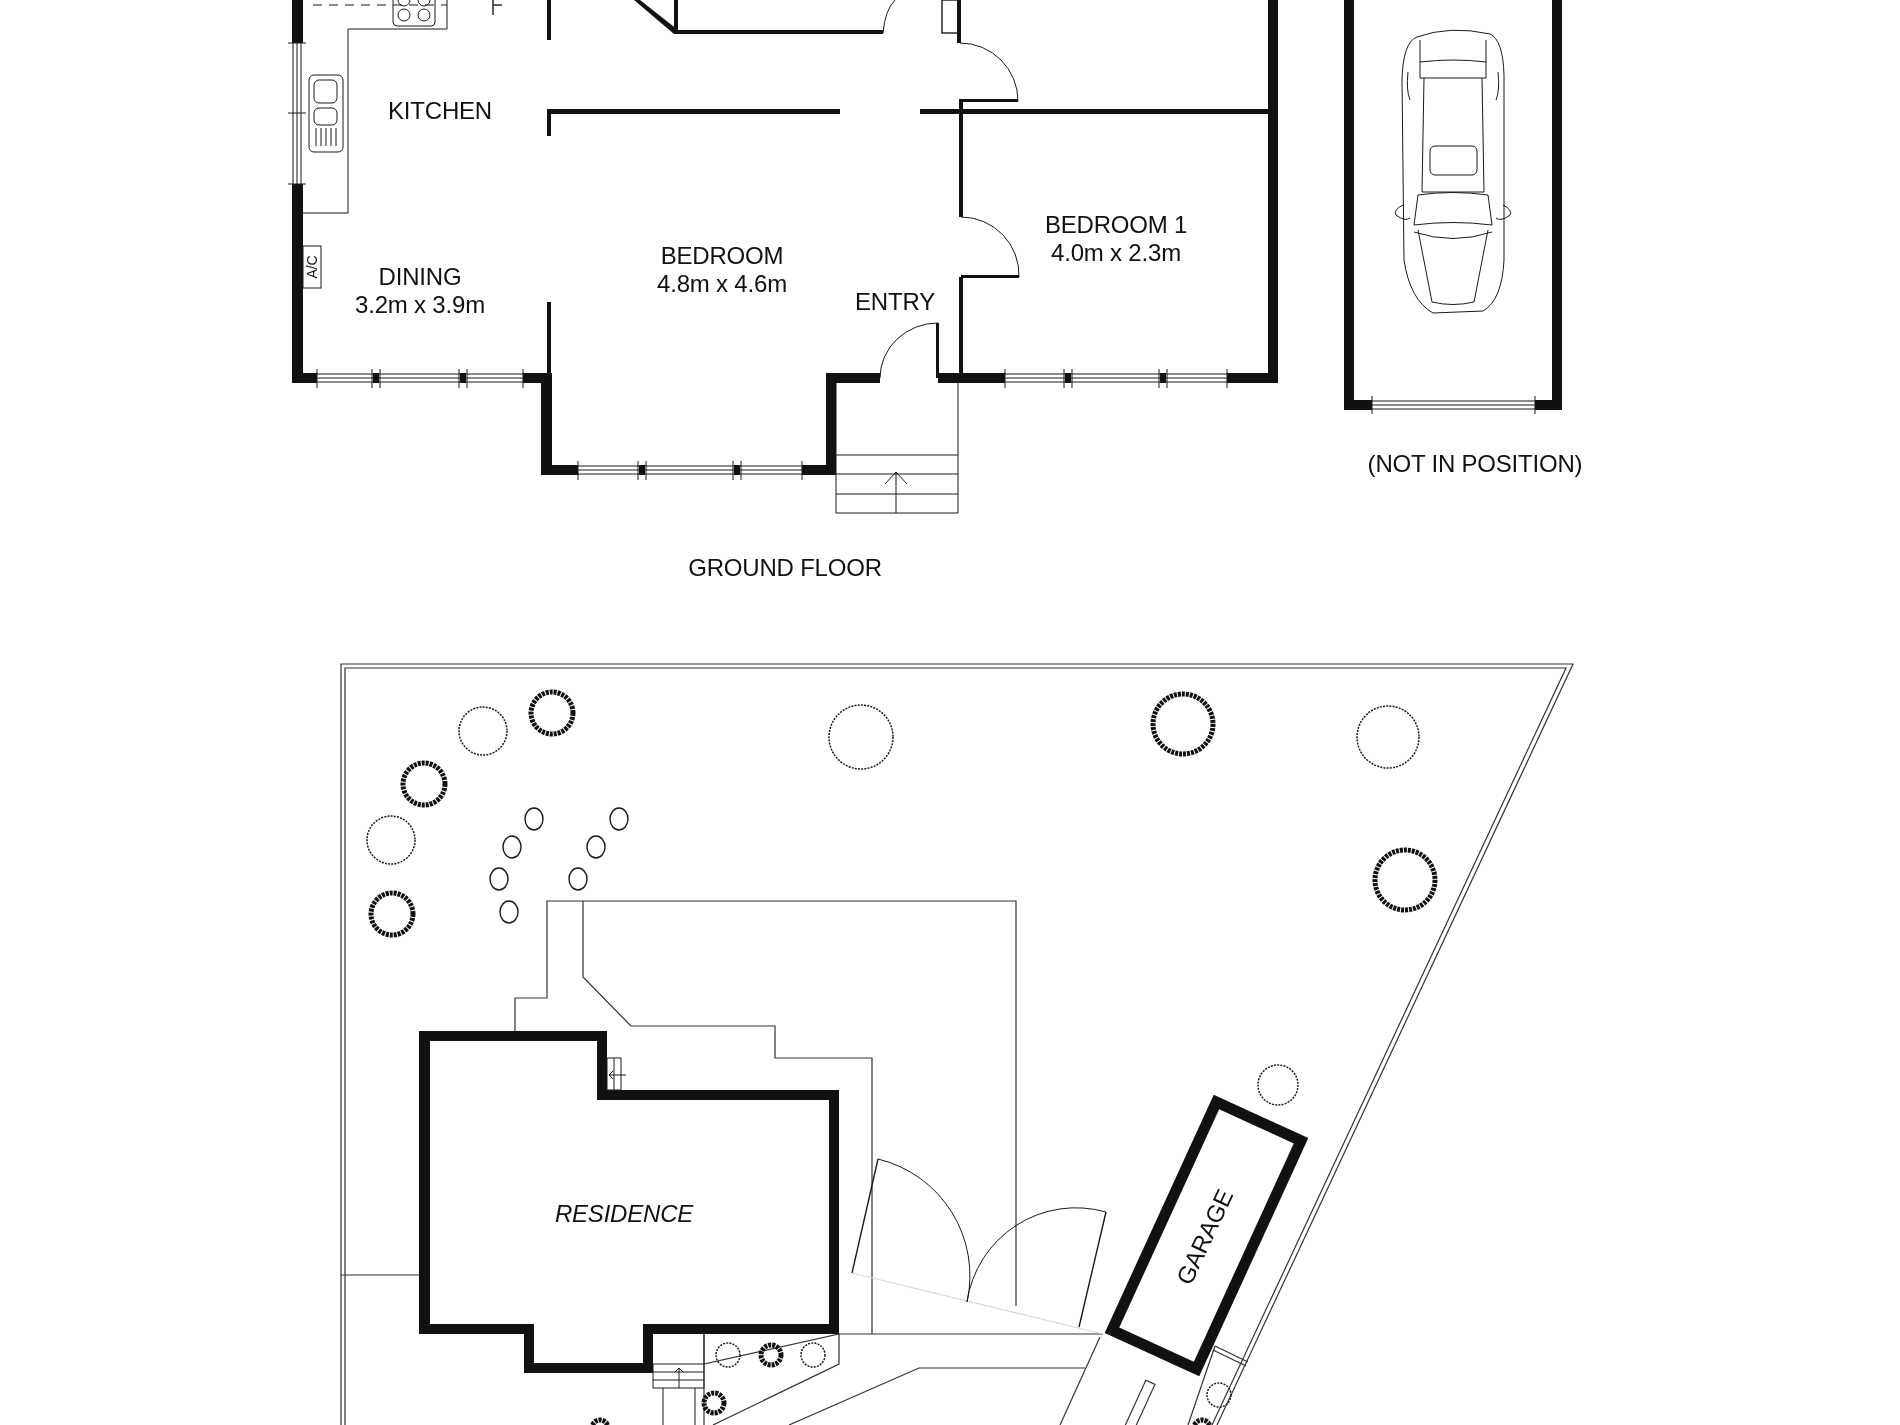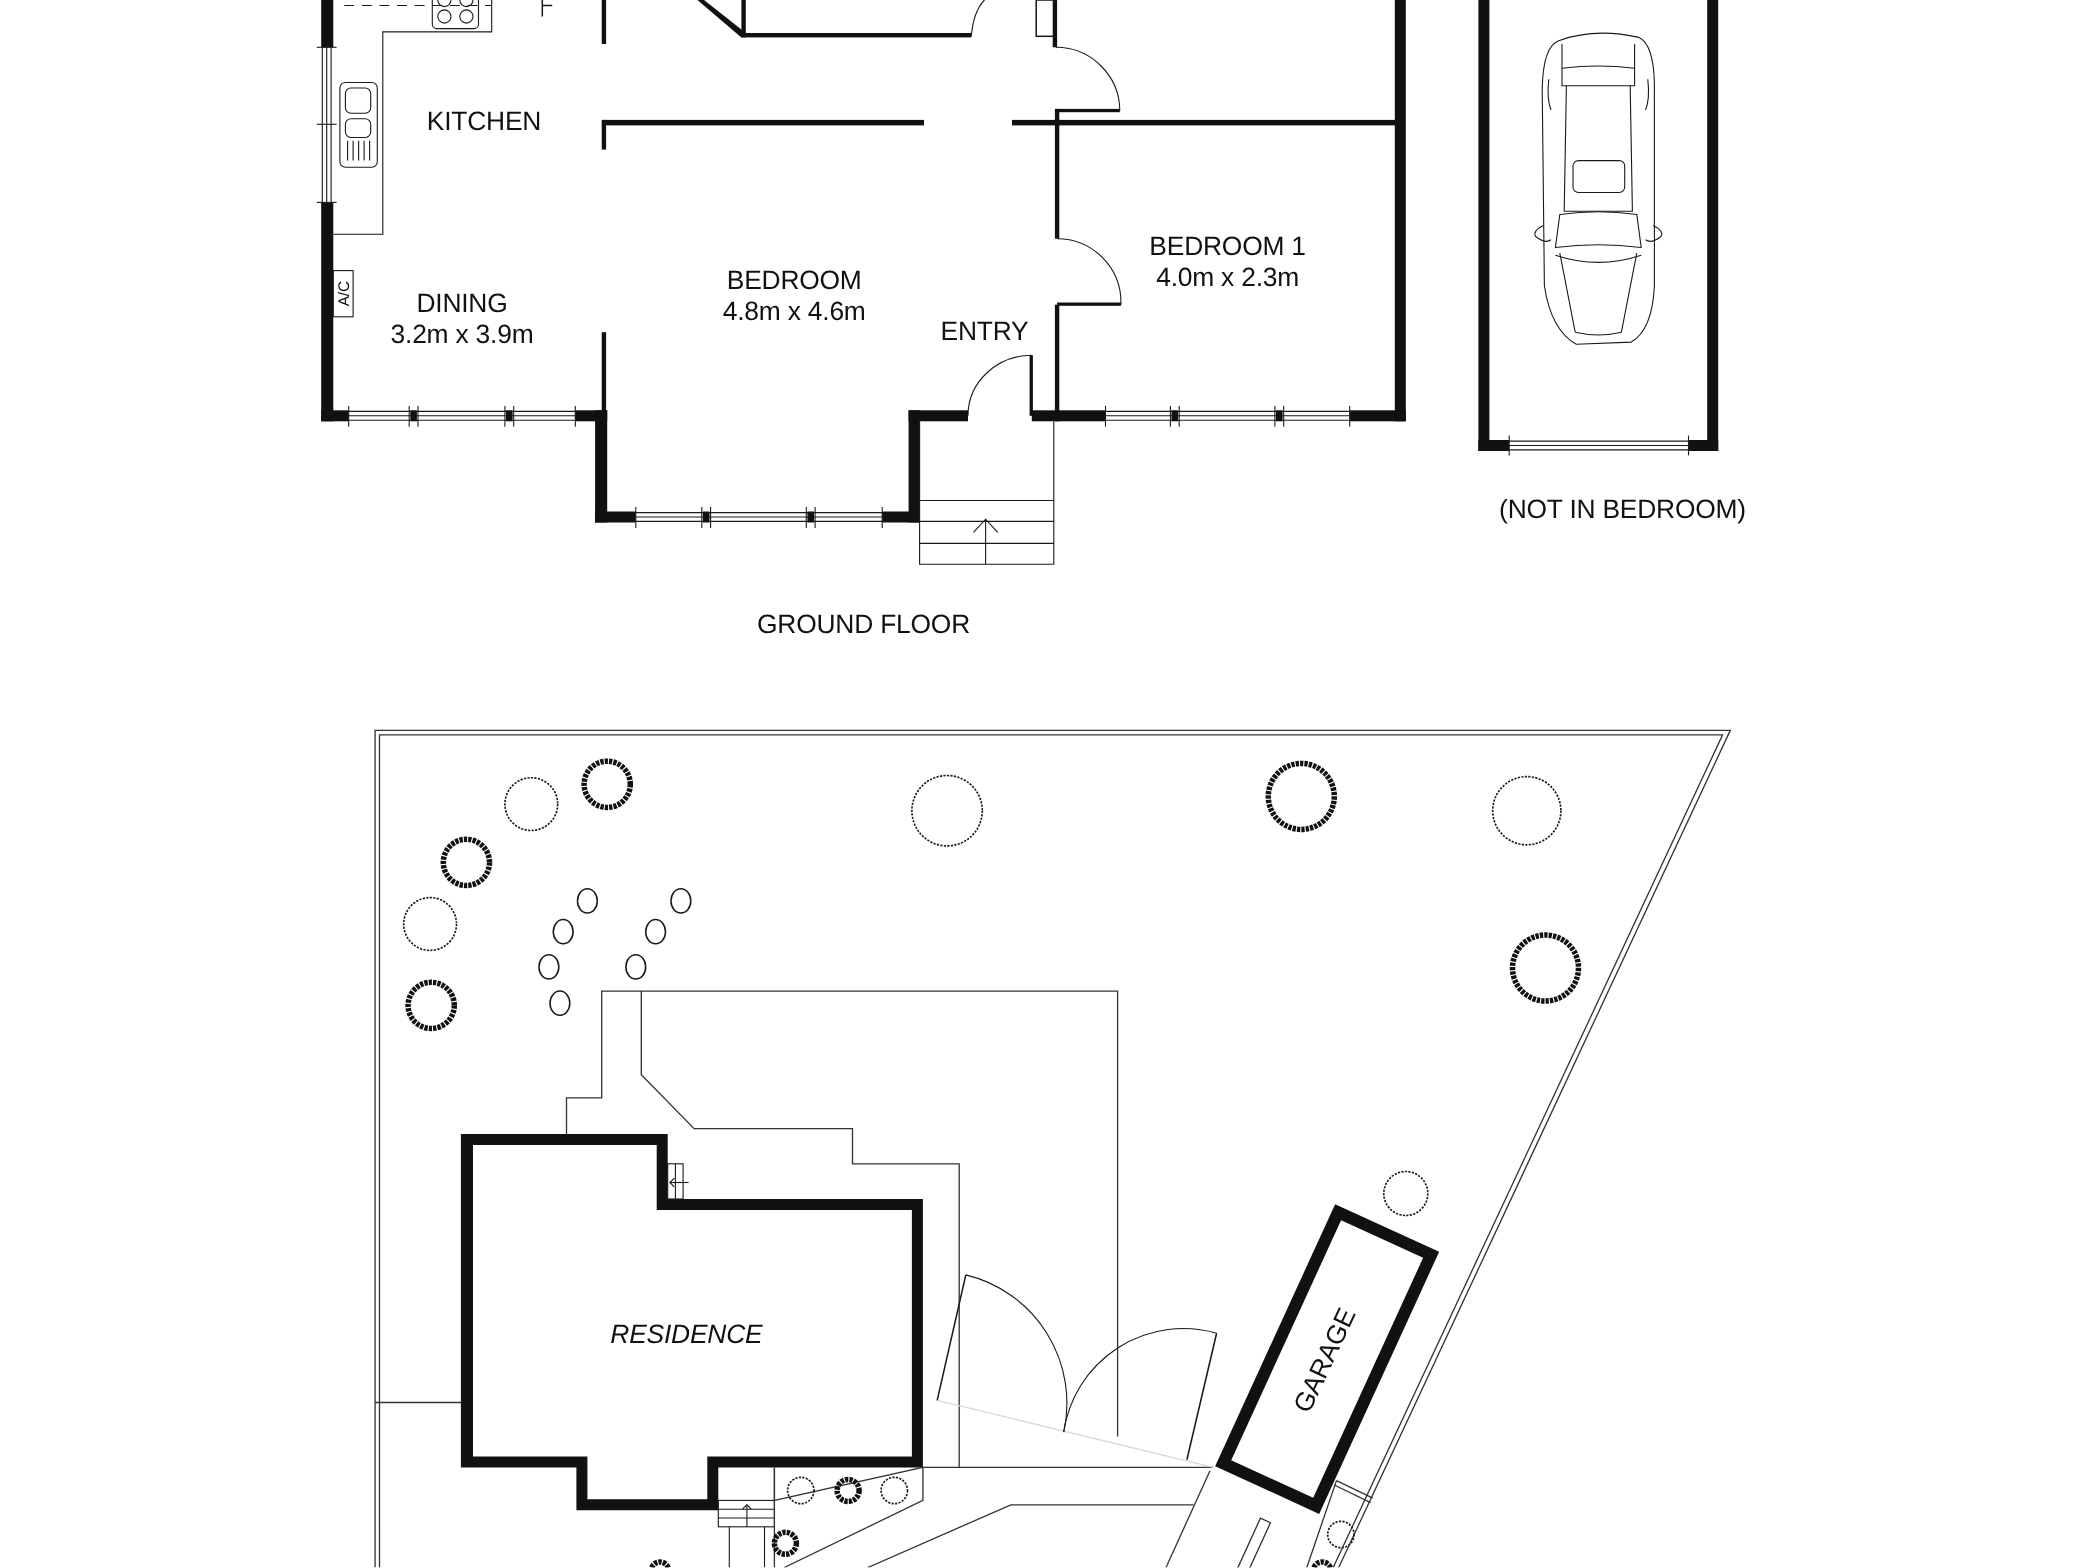--- a/index.html
+++ b/index.html
@@ -277,17 +277,17 @@
   <span class="sub">4.8m x 4.6m</span>
 </div>
 <div class="lbl" style="left:895px; top:302px;">
   <span>ENTRY</span>
 </div>
 <div class="lbl" style="left:1116px; top:239px;">
   <span class="sub">BEDROOM 1</span>
   <span class="sub">4.0m x 2.3m</span>
 </div>
 <div class="lbl lbl-small rot-ac" style="left:312px; top:267px;">A/C</div>
-<div class="lbl" style="left:1475px; top:464px;">(NOT IN BEDROOM)</div>
+<div class="lbl" style="left:1475px; top:464px;">(NOT IN POSITION)</div>
 <div class="lbl" style="left:785px; top:568px;">GROUND FLOOR</div>
 
 <div class="lbl" style="left:624px; top:1214px;font-style:italic;">RESIDENCE</div>
 <div class="lbl rot-garage" style="left:1205px; top:1237px;">GARAGE</div>
 
 </body></html>

